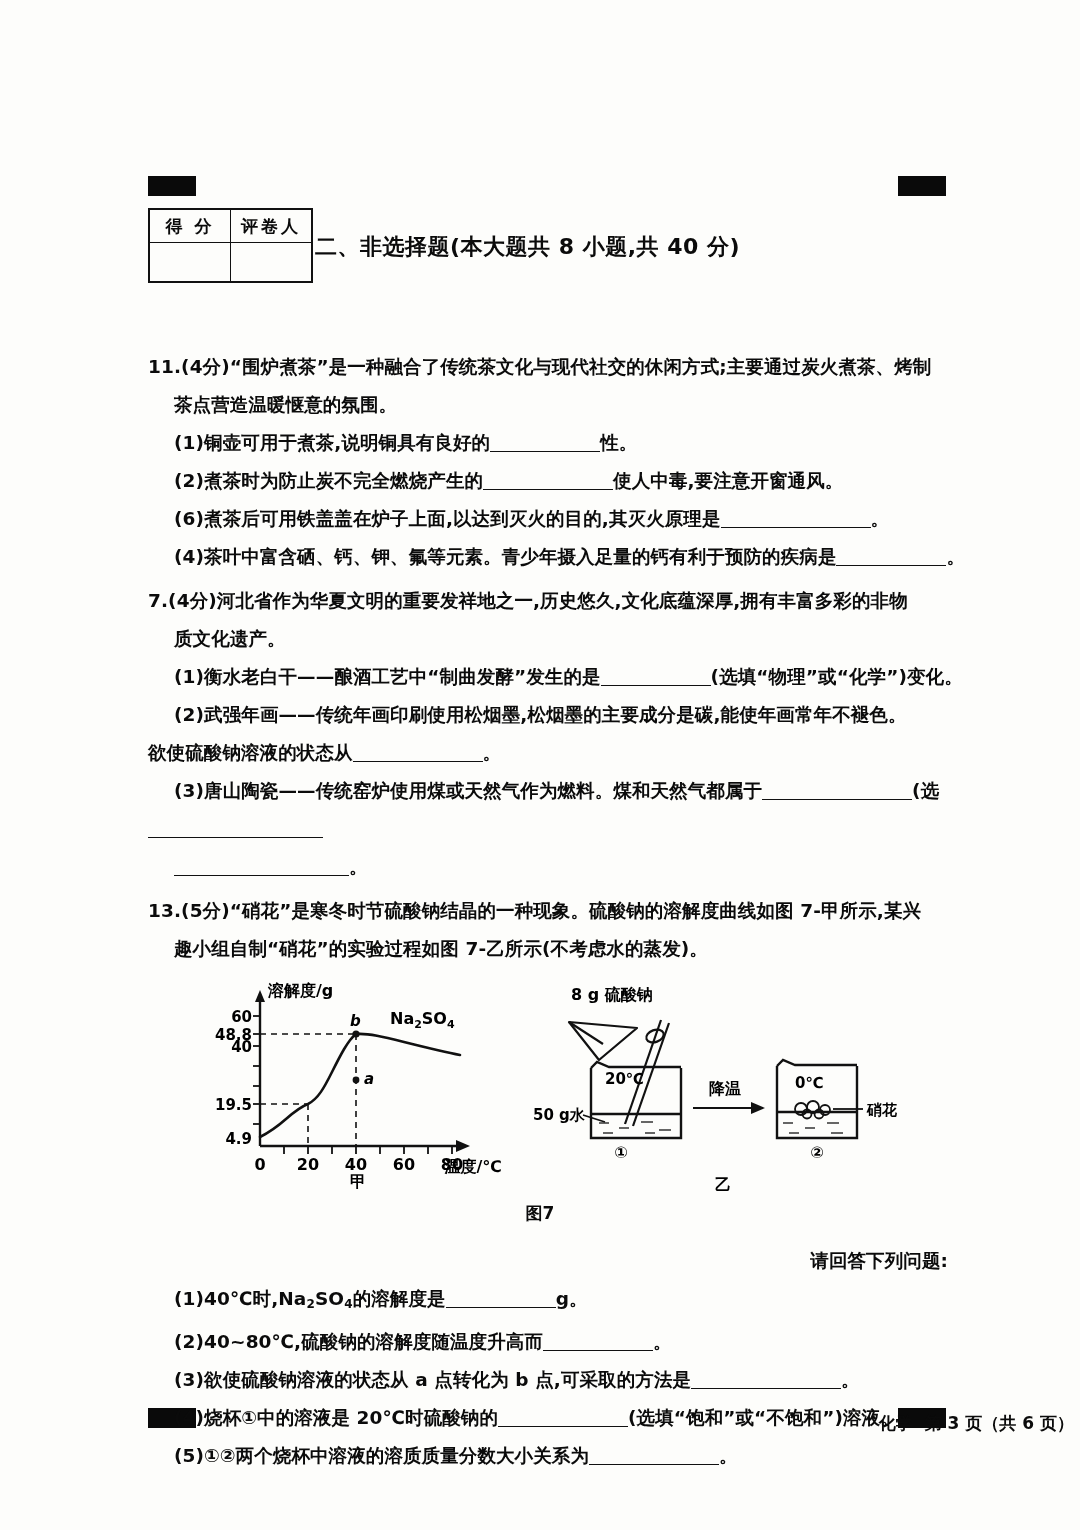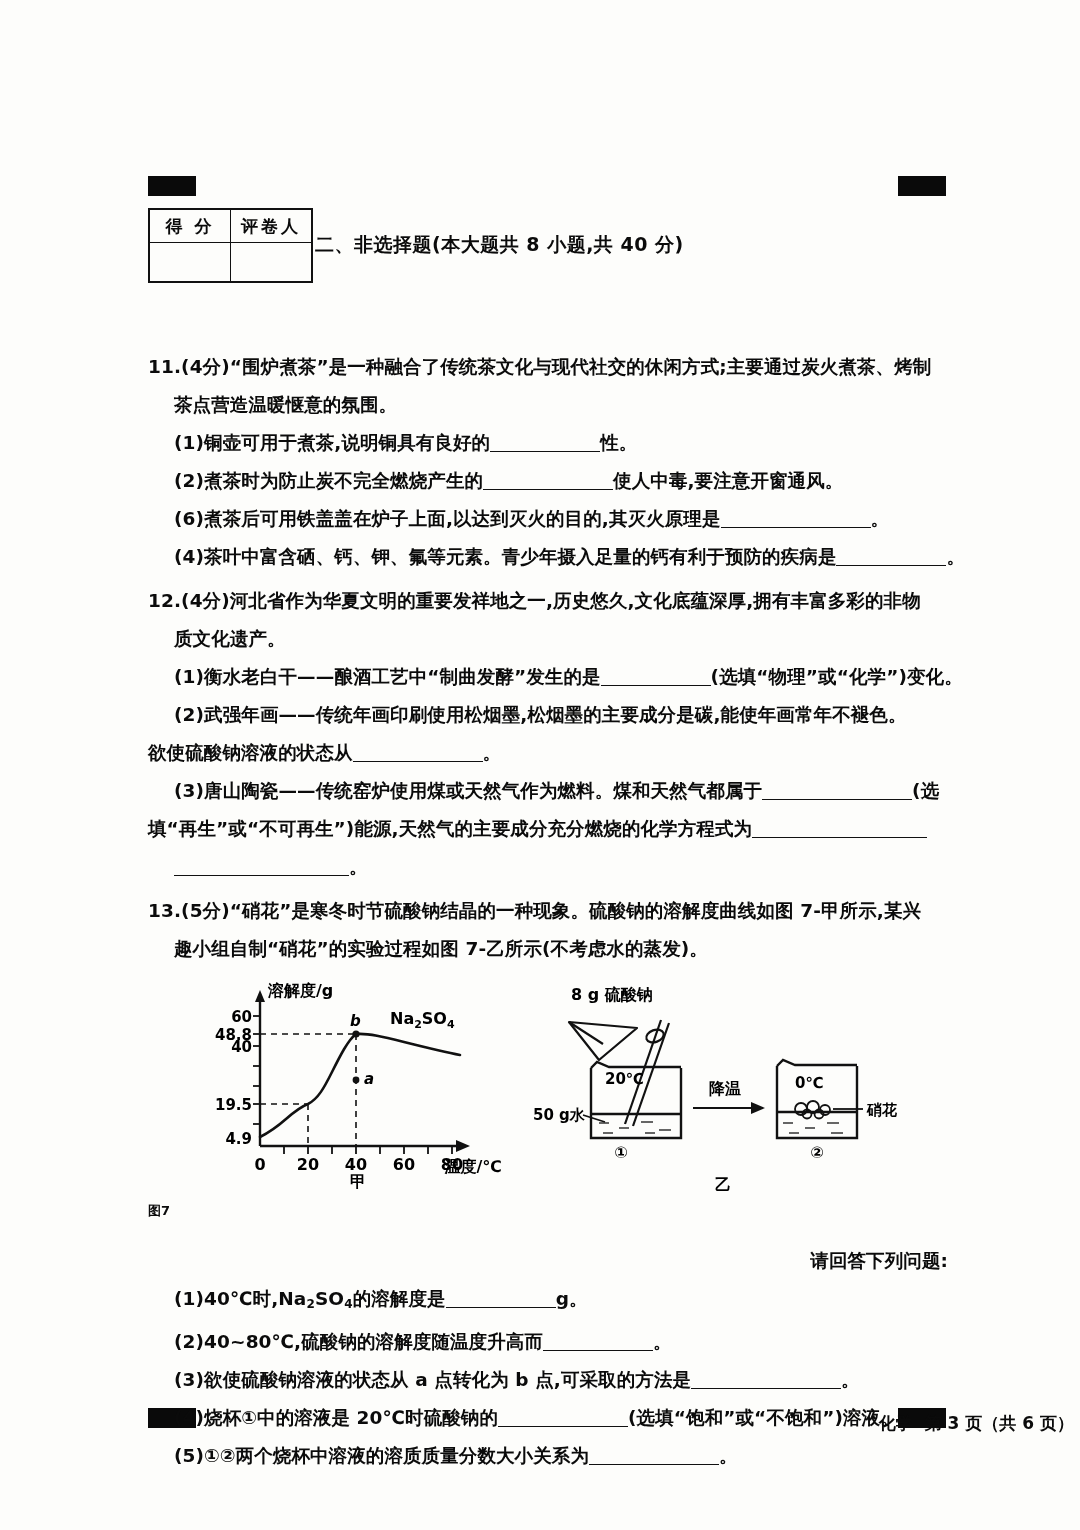--- a/index.html
+++ b/index.html
@@ -39,21 +39,21 @@
     font-size:17px;
     font-weight:700;
     font-family:"DejaVu Sans","Liberation Sans",sans-serif;
     letter-spacing:3px;
     padding:0 4px;
   }
   .score-table td.blank{height:38px;}
 
   .section-title{
     position:absolute;left:315px;top:232px;
-    font-size:19px;font-weight:700;
+    font-size:22px;font-weight:700;
     font-family:"DejaVu Sans","Liberation Sans",sans-serif;
     letter-spacing:.5px;
     white-space:nowrap;
   }
 
   .content{
     position:absolute;left:148px;top:300px;
     width:800px;
     margin-top:48px;
   }
@@ -83,21 +83,22 @@
   sub{font-size:.65em;vertical-align:-.25em;}
 
   
   .figure-wrap{
     position:relative;
     height:250px;
     margin-top:6px;
   }
   .fig-caption{
     position:absolute;left:0;right:16px;
-    font-size:13px;font-weight:700;
+    text-align:center;
+    font-size:17px;font-weight:700;
     font-family:"DejaVu Sans","Liberation Sans",sans-serif;
   }
   .chart-box{
     position:absolute;left:60px;top:0;
     width:300px;height:215px;
   }
   .exp-box{
     position:absolute;left:385px;top:4px;
     width:370px;height:225px;
   }
@@ -148,36 +149,36 @@
       </div>
       <div class="qline indent">
         <span>(6)煮茶后可用铁盖盖在炉子上面,以达到灭火的目的,其灭火原理是</span><span class="blank-line b-xl"></span><span>。</span>
       </div>
       <div class="qline indent">
         <span>(4)茶叶中富含硒、钙、钾、氟等元素。青少年摄入足量的钙有利于预防的疾病是</span><span class="blank-line b-md"></span><span>。</span>
       </div>
     </div>
 
     <div class="q">
-      <div class="qline">12.(4分)河北省作为华夏文明的重要发祥地之一,历史悠久,文化底蕴深厚,拥有丰富多彩的非物</div>
+      <div class="qline">7.(4分)河北省作为华夏文明的重要发祥地之一,历史悠久,文化底蕴深厚,拥有丰富多彩的非物</div>
       <div class="qline indent">质文化遗产。</div>
       <div class="qline indent">
         <span>(1)衡水老白干——酿酒工艺中“制曲发酵”发生的是</span><span class="blank-line b-md"></span><span>(选填“物理”或“化学”)变化。</span>
       </div>
       <div class="qline indent">
         <span>(2)武强年画——传统年画印刷使用松烟墨,松烟墨的主要成分是碳,能使年画常年不褪色。</span>
       </div>
       <div class="qline">
         <span>欲使硫酸钠溶液的状态从</span><span class="blank-line b-lg"></span><span>。</span>
       </div>
       <div class="qline indent">
         <span>(3)唐山陶瓷——传统窑炉使用煤或天然气作为燃料。煤和天然气都属于</span><span class="blank-line b-xl"></span><span>(选</span>
       </div>
       <div class="qline">
-        <span>填“再生”或“不可再生”)能源,天然气的主要成分充分燃烧的化学方程式为</span><span class="blank-line b-xxl"></span>
+        <span class="blank-line b-xxl"></span>
       </div>
       <div class="qline indent">
         <span class="blank-line b-xxl"></span><span>。</span>
       </div>
     </div>
 
     <div class="q">
       <div class="qline">13.(5分)“硝花”是寒冬时节硫酸钠结晶的一种现象。硫酸钠的溶解度曲线如图 7-甲所示,某兴</div>
       <div class="qline indent">趣小组自制“硝花”的实验过程如图 7-乙所示(不考虑水的蒸发)。</div>
 

